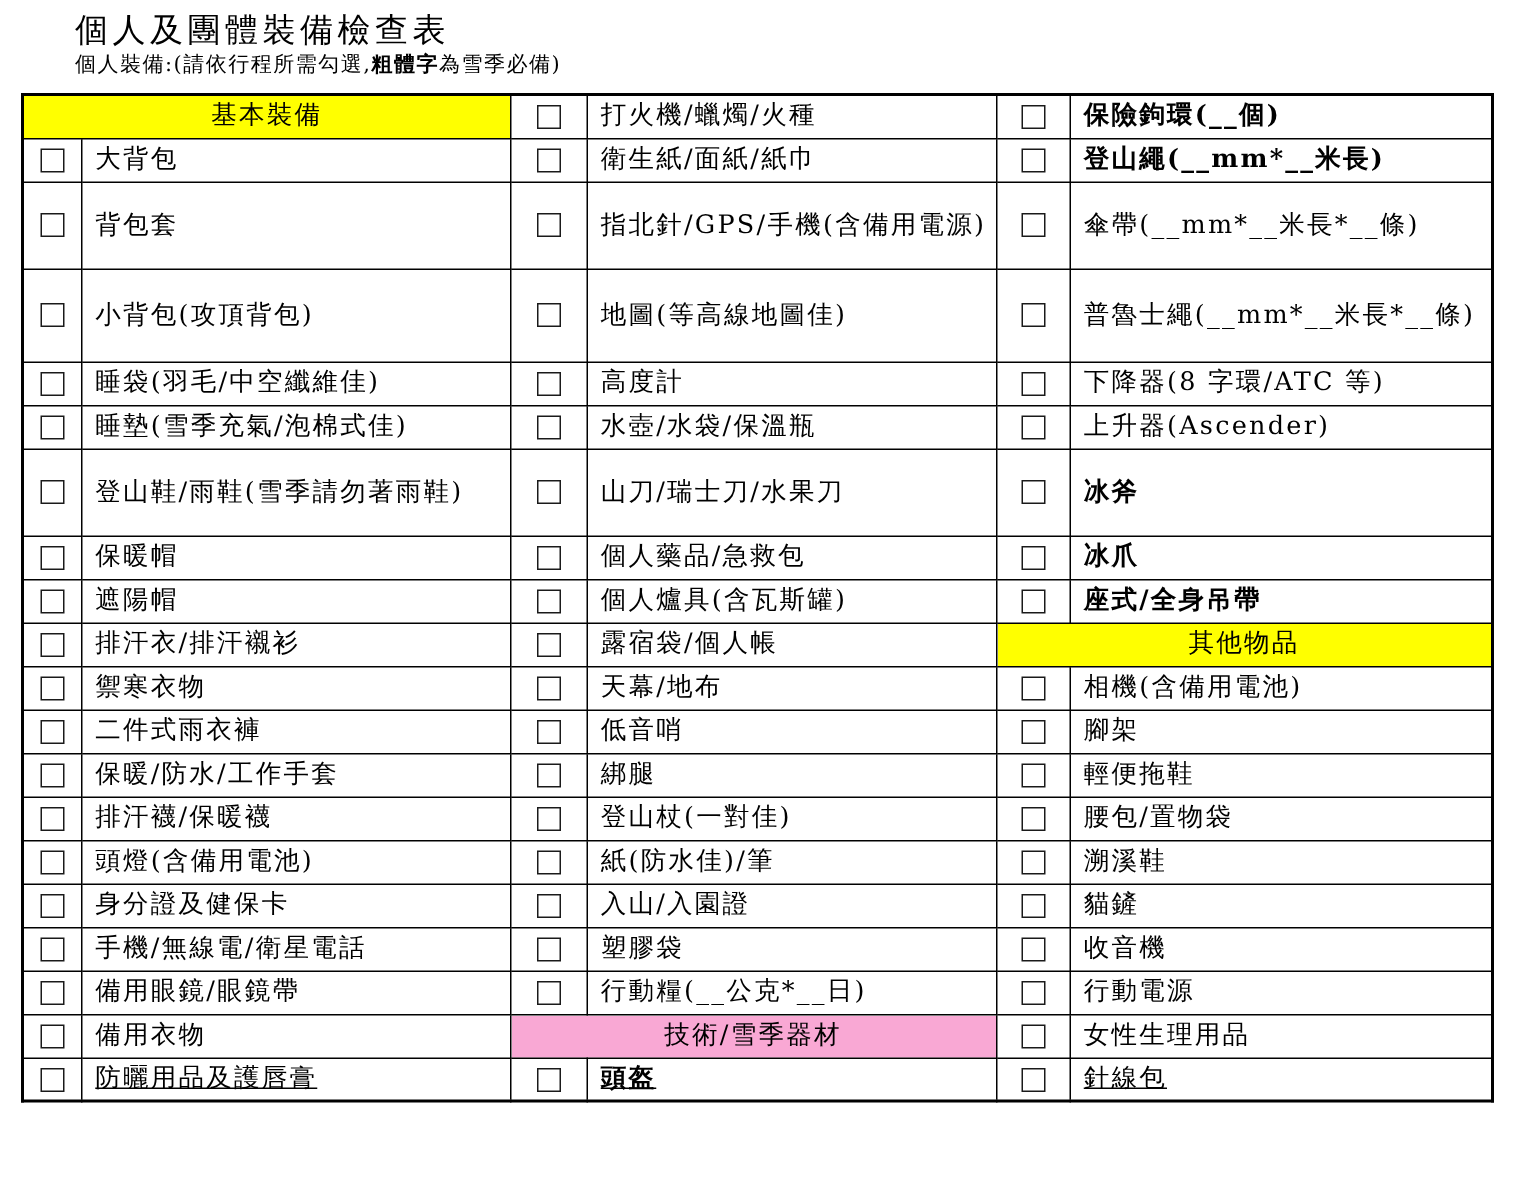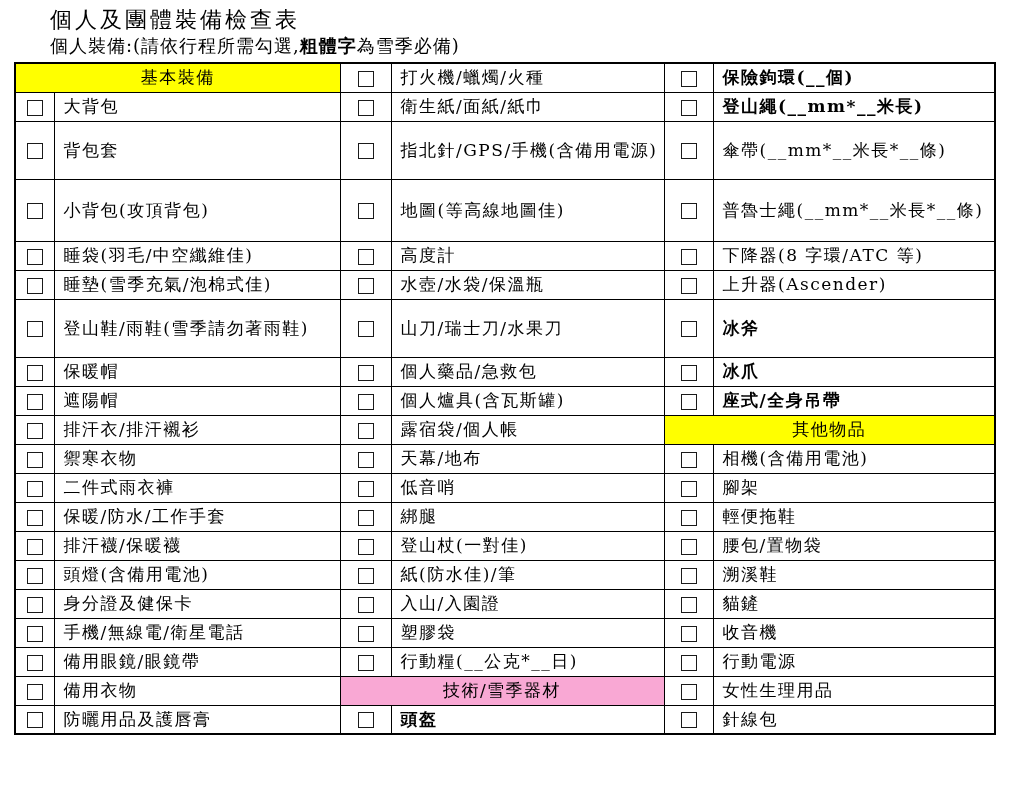--- a/index.html
+++ b/index.html
@@ -9,21 +9,21 @@
     font-family: "DejaVu Serif", "Liberation Serif", serif;
     color: #000;
   }
   .page { position: relative; width: 1010px; height: 790px; overflow: hidden; }
   .doc-title {
     position: absolute; left: 50px; top: 5px;
     font-size: 22px; letter-spacing: 3px; font-weight: 500;
   }
   .doc-subtitle {
     position: absolute; left: 50px; top: 34px;
-    font-size: 18px; letter-spacing: 1px;
+    font-size: 14px; letter-spacing: 1px;
   }
   .doc-subtitle .bold-term { font-weight: 700; }
   table.equip {
     position: absolute; left: 14px; top: 62px;
     width: 980px;
     border-collapse: collapse;
     table-layout: fixed;
   }
   table.equip { border: 2px solid #000; }
   table.equip td {
@@ -211,21 +211,21 @@
           <td class="cb-cell"><span class="checkbox"></span></td>
           <td class="txt-cell">行動電源</td>
         </tr>
         <tr style="height: 29px;">
           <td class="cb-cell"><span class="checkbox"></span></td>
           <td class="txt-cell">備用衣物</td>
           <td colspan="2" class="header-cell" style="background: #f9a8d4;">技術/雪季器材</td>
           <td class="cb-cell"><span class="checkbox"></span></td>
           <td class="txt-cell">女性生理用品</td>
         </tr>
-        <tr style="height: 29px;">
+        <tr style="height: 29px; text-decoration: underline;">
           <td class="cb-cell"><span class="checkbox"></span></td>
           <td class="txt-cell">防曬用品及護唇膏</td>
           <td class="cb-cell"><span class="checkbox"></span></td>
           <td class="txt-cell bold">頭盔</td>
           <td class="cb-cell"><span class="checkbox"></span></td>
           <td class="txt-cell">針線包</td>
         </tr>
       </tbody>
   </table>
 

